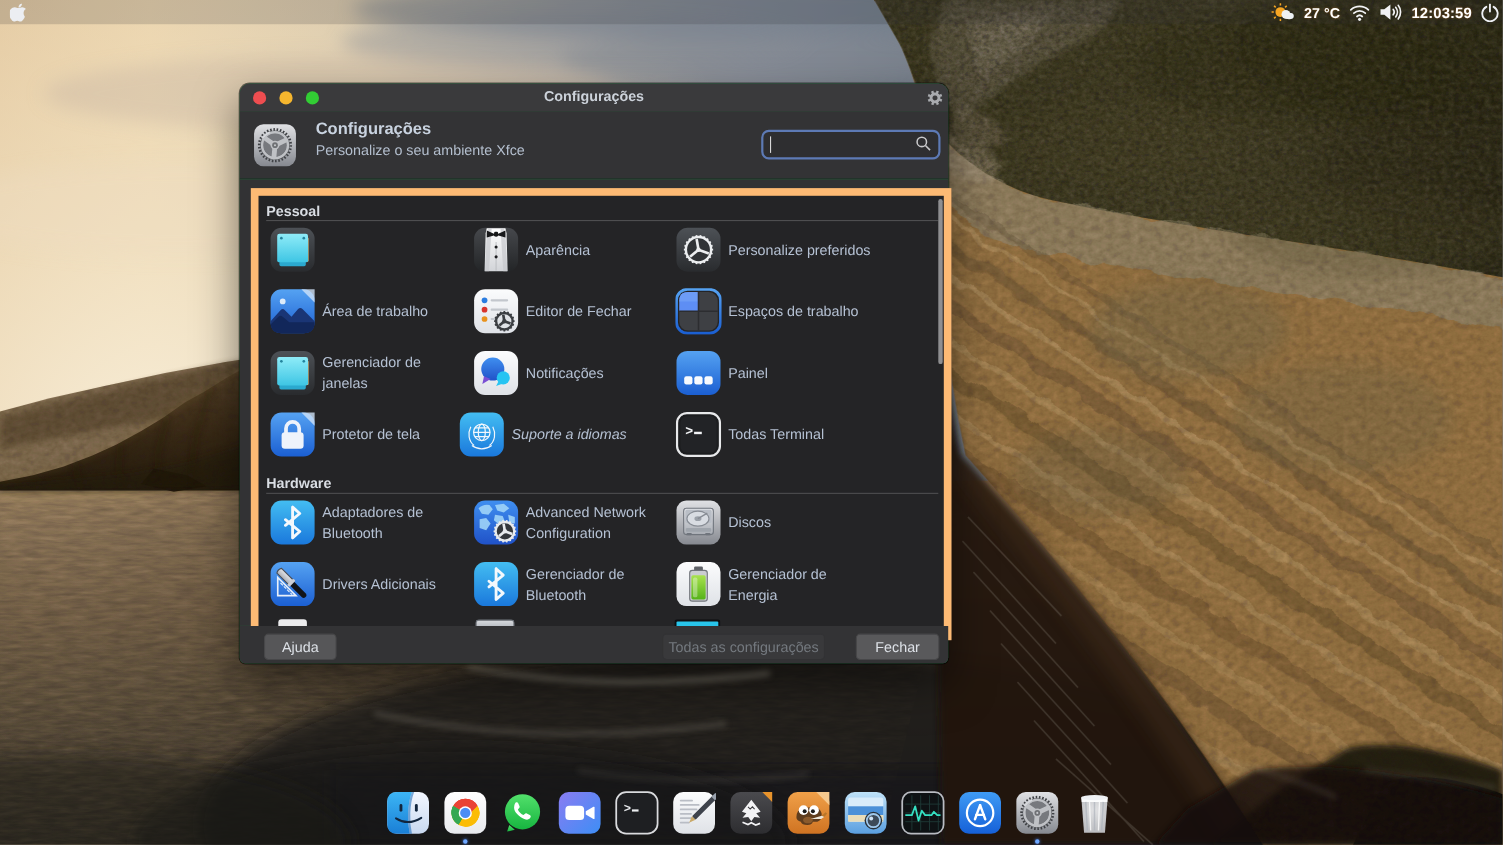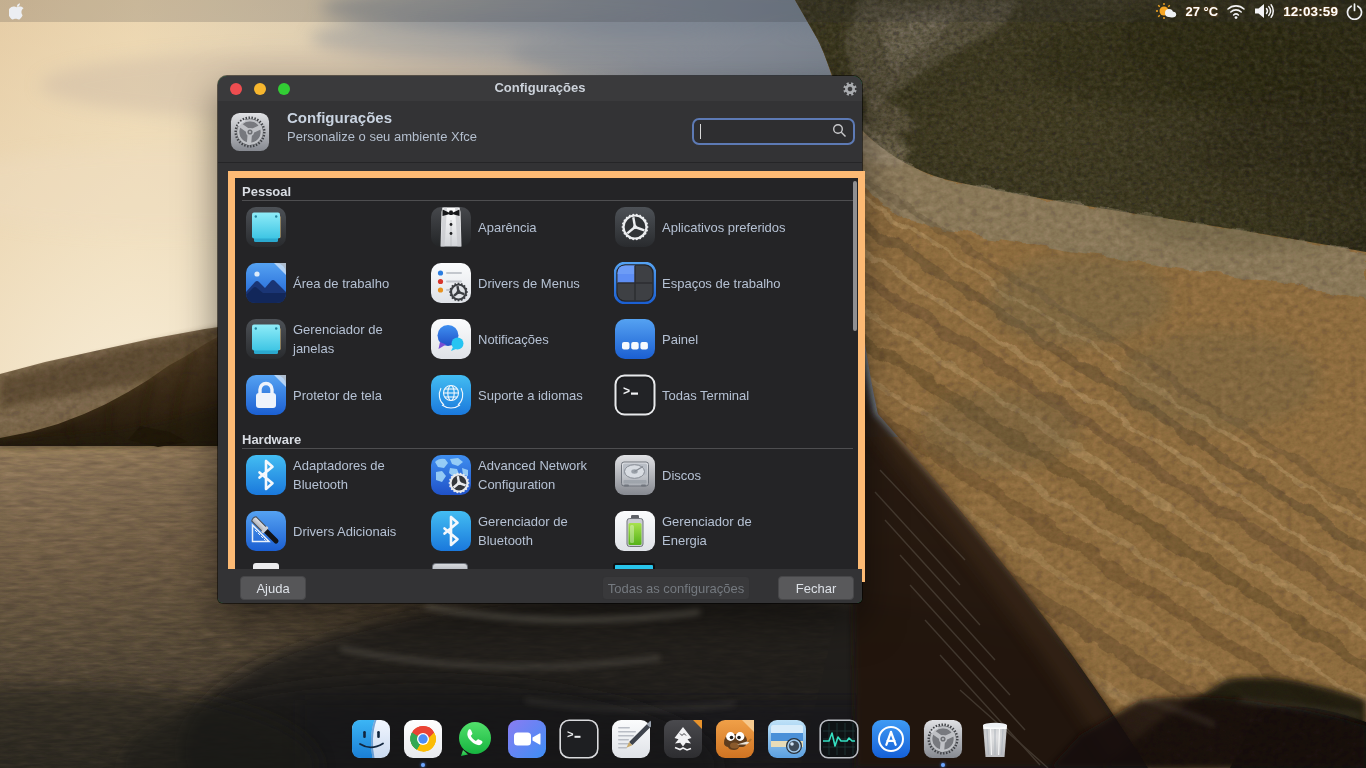--- a/index.html
+++ b/index.html
@@ -492,21 +492,21 @@
                   <line x1="31.6" y1="17.9" x2="33.8" y2="17.3"></line>
                 </g>
                 <circle cx="21" cy="21" r="11.5" fill="#303336" stroke="#eceef0" stroke-width="2.2"></circle>
                 <g stroke="#eceef0" stroke-width="2.4">
                   <line x1="21" y1="21" x2="30.4" y2="24.4"></line>
                   <line x1="21" y1="21" x2="13.3" y2="27.4"></line>
                   <line x1="21" y1="21" x2="19.3" y2="11.2"></line>
                 </g>
                 <circle cx="21" cy="21" r="2" fill="#eceef0"></circle>
               </svg>
-              <div class="lb">Aplicativos preferidos</div>
+              <div class="lb">Personalize preferidos</div>
             </div>
 <div class="item" style="left:10px;top:84px;">
               <svg class="ic" width="42" height="42" viewBox="0 0 42 42">
                 <rect x="1" y="1" width="40" height="40" rx="10" fill="url(#gBlue)"></rect>
 <path d="M29,1 L41,13 L41,1 Z" fill="#cfe2f8" opacity=".8"></path>
 <circle cx="12" cy="12" r="2.6" fill="#dcebfa"></circle>
 <path d="M1,30 L10,20 Q12,18 14,20 L20,26 L26,19 Q28,17 30,19 L41,30 L41,31 Q41,41 31,41 L11,41 Q1,41 1,31 Z" fill="#1a3575"></path>
 <path d="M1,33 L8,26 Q10,24 12,26 L18,31 L41,31 Q41,41 31,41 L11,41 Q1,41 1,31 Z" fill="#122759" opacity=".95"></path>
               </svg>
               <div class="lb">Área de trabalho</div>
@@ -539,21 +539,21 @@
                   <line x1="35.0" y1="27.3" x2="37.1" y2="26.4"></line>
                 </g>
                 <circle cx="28.5" cy="30" r="7.5" fill="#dfe2e6" stroke="#3b3e42" stroke-width="2.2"></circle>
                 <g stroke="#3b3e42" stroke-width="2.4">
                   <line x1="28.5" y1="30" x2="34.1" y2="32.1"></line>
                   <line x1="28.5" y1="30" x2="23.9" y2="33.9"></line>
                   <line x1="28.5" y1="30" x2="27.5" y2="24.1"></line>
                 </g>
                 <circle cx="28.5" cy="30" r="2" fill="#3b3e42"></circle>
               </svg>
-              <div class="lb">Drivers de Menus</div>
+              <div class="lb">Editor de Fechar</div>
             </div>
 <div class="item" style="left:379px;top:84px;">
               <svg class="ic" width="42" height="42" viewBox="0 0 42 42">
                 <rect x="1" y="1" width="40" height="40" rx="10" fill="none" stroke="url(#gBlue)" stroke-width="2.6"></rect>
 <rect x="3.5" y="3.5" width="35" height="35" rx="8" fill="#3e4044"></rect>
 <path d="M3.5,11.5 Q3.5,3.5 11.5,3.5 L21,3.5 L21,21 L3.5,21 Z" fill="#5e8ef4"></path>
 <path d="M3.5,11.5 Q3.5,3.5 11.5,3.5 L21,3.5 L21,12 L3.5,12 Z" fill="#74a2f6" opacity=".7"></path>
 <line x1="21" y1="3.5" x2="21" y2="38.5" stroke="#2c2d30" stroke-width="1.4"></line>
 <line x1="3.5" y1="21" x2="38.5" y2="21" stroke="#2c2d30" stroke-width="1.4"></line>
               </svg>
@@ -591,21 +591,21 @@
             </div>
 <div class="item" style="left:10px;top:196px;">
               <svg class="ic" width="42" height="42" viewBox="0 0 42 42">
                 <rect x="1" y="1" width="40" height="40" rx="10" fill="url(#gBlue)"></rect>
 <path d="M29,1 L41,13 L41,1 Z" fill="#cfe2f8" opacity=".8"></path>
 <path d="M15,20 v-4.5 a6,6 0 0 1 12,0 V20" fill="none" stroke="#eef3fb" stroke-width="3.4"></path>
 <rect x="11" y="19" width="20" height="15" rx="3" fill="#eef3fb"></rect>
               </svg>
               <div class="lb">Protetor de tela</div>
             </div>
-<div class="item" style="left:195px;top:196px;">
+<div class="item" style="left:182px;top:196px;font-style:italic;">
               <svg class="ic" width="42" height="42" viewBox="0 0 42 42">
                 <rect x="1" y="1" width="40" height="40" rx="10" fill="url(#gLtBlue)"></rect>
 <g stroke="#f2f7fc" fill="none" stroke-width="1.1">
 <circle cx="21" cy="19" r="7.5"></circle>
 <ellipse cx="21" cy="19" rx="3.2" ry="7.5"></ellipse>
 <line x1="13.5" y1="19" x2="28.5" y2="19"></line>
 <line x1="14.5" y1="15" x2="27.5" y2="15"></line>
 <line x1="14.5" y1="23" x2="27.5" y2="23"></line>
 <path d="M11,14 C8,20 9,27 14,31 M31,14 C34,20 33,27 28,31"></path>
 <path d="M12,31 Q16,34 21,34 Q26,34 30,31"></path>

